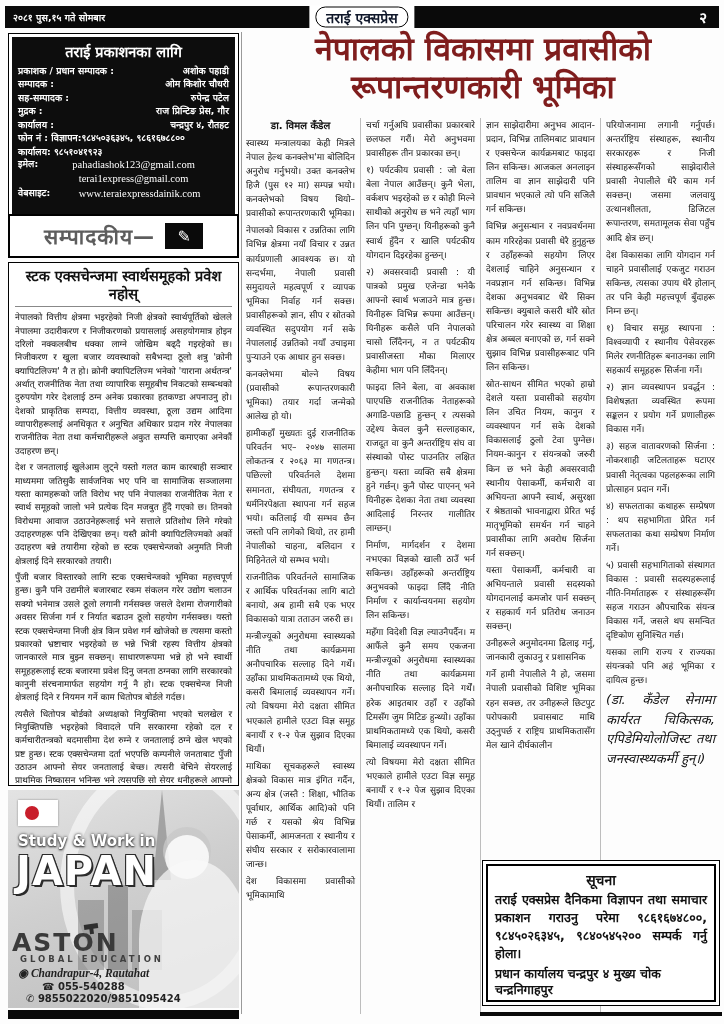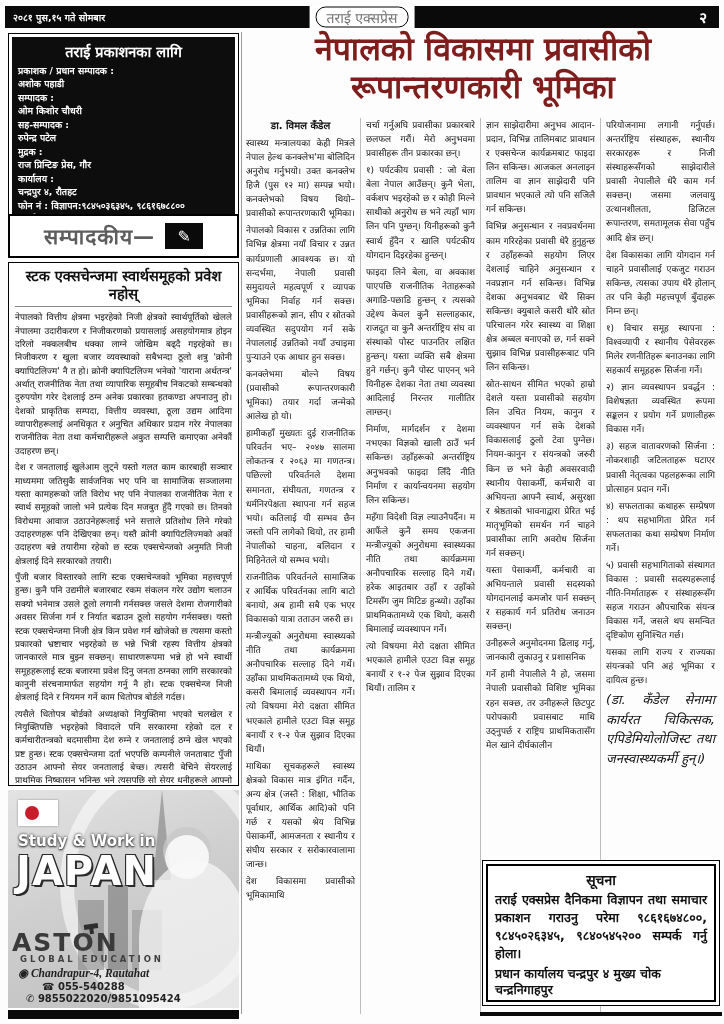--- a/index.html
+++ b/index.html
@@ -4,30 +4,30 @@
 <style>
   * { margin:0; padding:0; box-sizing:border-box; }
   html,body { background:#e9e9e9; }
   body { font-family:"DejaVu Sans", sans-serif; }
   .page { position:relative; width:724px; height:1024px; background:#fdfdfd; margin:0 auto; overflow:hidden; color:#111; }
 
   
   .topbar { position:absolute; left:5px; top:6px; right:5px; height:22px; background:#0a0a0a; display:flex; align-items:center; }
   .topbar .date { color:#fff; font-size:9.5px; font-weight:bold; padding-left:8px; white-space:nowrap; }
   .masthead-wrap { position:absolute; left:50%; top:50%; transform:translate(-50%,-50%); background:#fff; padding:1px 6px; }
-  .masthead { display:inline-block; border:1.5px solid #000; border-radius:10px; padding:0 10px; font-size:14px; font-weight:normal; color:#737373; background:#fff; white-space:nowrap; }
+  .masthead { display:inline-block; border:1.5px solid #000; border-radius:10px; padding:0 10px; font-size:14px; font-weight:bold; color:#0f172a; background:#fff; white-space:nowrap; }
   .pagenum { position:absolute; right:12px; top:1px; color:#fff; font-size:15px; font-weight:bold; }
 
   
   .v-divider { position:absolute; left:241px; top:32px; width:1px; bottom:10px; background:#9a9a9a; }
 
   .pub-box { position:absolute; left:8px; top:33px; width:231px; height:208px; border:1px solid #000; background:#fff; padding:3px; }
   .pub-inner { background:#0d0d0d; color:#fff; height:100%; padding:4px 6px 2px; overflow:hidden; }
   .pub-title { text-align:center; font-size:14.5px; font-weight:bold; margin-bottom:3px; }
-  .pub-row { display:flex; justify-content:space-between; font-size:9.3px; font-weight:bold; line-height:1.45;flex-direction:column; }
+  .pub-row { display:flex; justify-content:space-between; font-size:9.3px; font-weight:bold; line-height:1.45; }
   .pub-line { font-size:9.3px; font-weight:bold; line-height:1.45; }
   .pub-mailrow { display:flex; font-size:9.3px; font-weight:bold; line-height:1.35; }
   .latin { font-family:"Liberation Serif", serif; font-weight:normal; font-size:10.5px; }
   .mail-col { flex:1; text-align:center; }
 
   
   .ed-headbox { position:absolute; left:8px; top:214px; width:231px; height:44px; border:2px solid #000; background:#fff; display:flex; align-items:center; justify-content:center; gap:10px; }
   .ed-headtitle { font-size:21px; font-weight:bold; color:#5d5d5d; letter-spacing:1px; }
   .pen-box { width:38px; height:26px; background:#0a0a0a; color:#fff; display:flex; align-items:center; justify-content:center; font-size:16px; }
   .ed-bodybox { position:absolute; left:8px; top:262px; width:231px; height:524px; border:1px solid #000; background:#fff; padding:4px 6px; overflow:hidden; }
@@ -188,20 +188,21 @@
           <p class="art-p">राजनीतिक परिवर्तनले सामाजिक र आर्थिक परिवर्तनका लागि बाटो बनायो, अब हामी सबै एक भएर विकासको यात्रा तताउन जरुरी छ।</p>
           <p class="art-p">मन्त्रीज्यूको अनुरोधमा स्वास्थ्यको नीति तथा कार्यक्रममा अनौपचारिक सल्लाह दिने गर्थे। उहाँका प्राथमिकतामध्ये एक थियो, कसरी बिमालाई व्यवस्थापन गर्ने। त्यो विषयमा मेरो दक्षता सीमित भएकाले हामीले एउटा विज्ञ समूह बनायौं र १-२ पेज सुझाव दिएका थियौं।</p>
           <p class="art-p">माथिका सूचकहरूले स्वास्थ्य क्षेत्रको विकास मात्र इंगित गर्दैन, अन्य क्षेत्र (जस्तै : शिक्षा, भौतिक पूर्वाधार, आर्थिक आदि)को पनि गर्छ र यसको श्रेय विभिन्न पेसाकर्मी, आमजनता र स्थानीय र संघीय सरकार र सरोकारवालामा जान्छ।</p>
           <p class="art-p">देश विकासमा प्रवासीको भूमिकामाथि</p>
         </div>
     </div>
     <div class="col">
       <div>
           <p class="art-p">चर्चा गर्नुअघि प्रवासीका प्रकारबारे छलफल गरौं। मेरो अनुभवमा प्रवासीहरू तीन प्रकारका छन्।</p>
           <p class="art-p">१) पर्यटकीय प्रवासी : जो बेला बेला नेपाल आउँछन्। कुनै भेला, वर्कशप भइरहेको छ र कोही मिल्ने साथीको अनुरोध छ भने त्यहाँ भाग लिन पनि पुग्छन्। यिनीहरूको कुनै स्वार्थ हुँदैन र खालि पर्यटकीय योगदान दिइरहेका हुन्छन्।</p>
+          <p class="art-p">२) अवसरवादी प्रवासी : यी पात्रको प्रमुख एजेन्डा भनेकै आफ्नो स्वार्थ भजाउने मात्र हुन्छ। यिनीहरू विभिन्न रूपमा आउँछन्। यिनीहरू कसैले पनि नेपालको चासो लिँदैनन्, न त पर्यटकीय प्रवासीजस्ता मौका मिलाएर केहीमा भाग पनि लिँदैनन्।</p>
           <p class="art-p">फाइदा लिने बेला, वा अवकाश पाएपछि राजनीतिक नेताहरूको अगाडि-पछाडि हुन्छन् र त्यसको उद्देश्य केवल कुनै सल्लाहकार, राजदूत वा कुनै अन्तर्राष्ट्रिय संघ वा संस्थाको पोस्ट पाउनतिर लक्षित हुन्छन्। यस्ता व्यक्ति सबै क्षेत्रमा हुने गर्छन्। कुनै पोस्ट पाएनन् भने यिनीहरू देशका नेता तथा व्यवस्था आदिलाई निरन्तर गालीतिर लाग्छन्।</p>
           <p class="art-p">निर्माण, मार्गदर्शन र देशमा नभएका विज्ञको खाली ठाउँ भर्न सकिन्छ। उहाँहरूको अन्तर्राष्ट्रिय अनुभवको फाइदा लिँदै नीति निर्माण र कार्यान्वयनमा सहयोग लिन सकिन्छ।</p>
           <p class="art-p">महँगा विदेशी विज्ञ ल्याउनैपर्दैन। म आफैंले कुनै समय एकजना मन्त्रीज्यूको अनुरोधमा स्वास्थ्यका नीति तथा कार्यक्रममा अनौपचारिक सल्लाह दिने गर्थें। हरेक आइतबार उहाँ र उहाँको टिमसँग जुम मिटिङ हुन्थ्यो। उहाँका प्राथमिकतामध्ये एक थियो, कसरी बिमालाई व्यवस्थापन गर्ने।</p>
           <p class="art-p">त्यो विषयमा मेरो दक्षता सीमित भएकाले हामीले एउटा विज्ञ समूह बनायौं र १-२ पेज सुझाव दिएका थियौं। तालिम र</p>
         </div>
     </div>
     <div class="col">
       <div>
           <p class="art-p">ज्ञान साझेदारीमा अनुभव आदान-प्रदान, विभिन्न तालिमबाट प्रावधान र एक्सचेन्ज कार्यक्रमबाट फाइदा लिन सकिन्छ। आजकल अनलाइन तालिम वा ज्ञान साझेदारी पनि प्रावधान भएकाले त्यो पनि सजिलै गर्न सकिन्छ।</p>
           <p class="art-p">विभिन्न अनुसन्धान र नवप्रवर्धनमा काम गरिरहेका प्रवासी धेरै हुनुहुन्छ र उहाँहरूको सहयोग लिएर देशलाई चाहिने अनुसन्धान र नवप्रज्ञान गर्न सकिन्छ। विभिन्न देशका अनुभवबाट धेरै सिक्न सकिन्छ। क्युबाले कसरी थोरै स्रोत परिचालन गरेर स्वास्थ्य वा शिक्षा क्षेत्र अब्बल बनाएको छ, गर्न सक्ने सुझाव विभिन्न प्रवासीहरूबाट पनि लिन सकिन्छ।</p>

